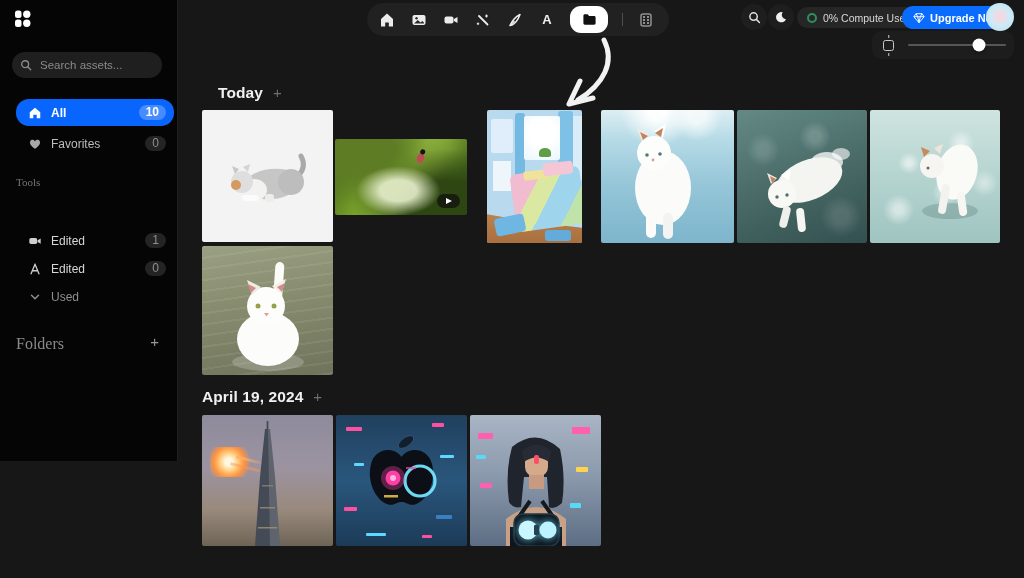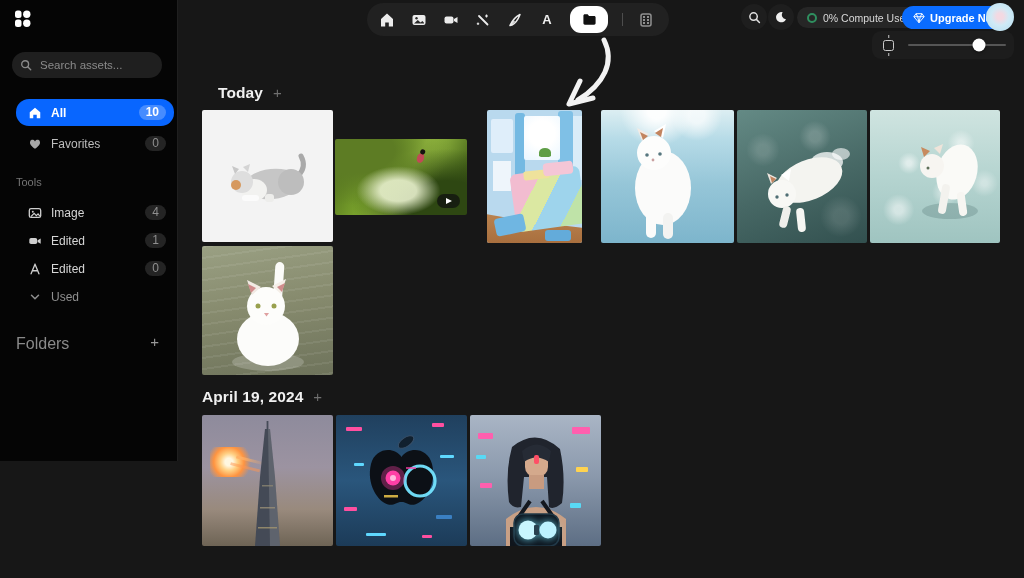--- a/index.html
+++ b/index.html
@@ -12,21 +12,21 @@
   .logo { position:absolute; left:13px; top:9px; width:20px; height:20px; }
   .search { position:absolute; left:12px; top:52px; width:150px; height:26px; background:#1f1f1f; border:none; border-radius:13px; color:#cfcfcf; font-size:11.5px; padding:0 10px 0 28px; outline:none; }
   .search::placeholder { color:#8a8a8a; }
   .search-mag { position:absolute; left:20px; top:59px; width:12px; height:12px; pointer-events:none; }
   .srow { position:absolute; left:16px; width:158px; height:27px; display:flex; align-items:center; border-radius:13px; color:#bdbdbd; font-size:12px;justify-content:center; }
   .srow .ic { width:14px; height:14px; margin:0 9px 0 12px; display:flex; align-items:center; justify-content:center; flex:none; }
   .srow .lbl { flex:1; white-space:nowrap; }
   .srow .badge { margin-right:8px; background:#242424; color:#8f8f8f; font-size:12px; line-height:15px; padding:0 7px; border-radius:8px; }
   .srow.sel { background:#0866ff; color:#fff; font-weight:bold; }
   .srow.sel .badge { background:rgba(255,255,255,.25); color:#fff; }
-  .slabel { position:absolute; left:16px; color:#757575; font-size:11px; }
+  .slabel { position:absolute; left:16px; color:#757575; font-size:11px;font-family:Liberation Serif, serif; }
   .folders-plus { position:absolute; right:18px; color:#9a9a9a; font-size:15px; line-height:14px; cursor:default; }
 
   
   .toolbar { position:absolute; left:367px; top:3px; width:302px; height:33px; background:#212121; border-radius:17px; display:flex; align-items:center; padding:0 11px; gap:14px; z-index:30; }
   .tbi { width:18px; height:18px; display:flex; align-items:center; justify-content:center; }
   .tbi svg { width:16px; height:16px; }
   .tbi.dim svg { opacity:.55; }
   .tb-sel { width:38px; height:27px; background:#fff; border-radius:11px; display:flex; align-items:center; justify-content:center; flex:none; }
   .tb-div { width:1px; height:13px; background:#4d4d4d; flex:none; }
   .trainA { color:#efefef; font-size:13px; font-weight:bold; }
@@ -139,31 +139,20 @@
         <svg viewBox="0 0 16 16">
             <path d="M8 13.5 C4 10.5 1.5 8 2.5 5 C3.3 2.8 6.3 2.6 8 5 C9.7 2.6 12.7 2.8 13.5 5 C14.5 8 12 10.5 8 13.5 Z" fill="#a8a8a8"></path>
           </svg>
       </span>
       <span class="lbl">Favorites</span>
       <span class="badge">0</span>
     </div>
 
     <div class="slabel" style="top:176px">Tools</div>
 
-    <div class="srow" style="top:199px">
-      <span class="ic">
-        <svg viewBox="0 0 16 16">
-            <rect x="1.5" y="3" width="13" height="10" rx="2" fill="none" stroke="#cfcfcf" stroke-width="1.5"></rect>
-            <circle cx="5.5" cy="6.5" r="1.1" fill="#cfcfcf"></circle>
-            <path d="M3.5 12 L7 8.5 L9.5 11 L11.5 9 L13.5 11.5" fill="none" stroke="#cfcfcf" stroke-width="1.4"></path>
-          </svg>
-      </span>
-      <span class="lbl" style="color:#d6d6d6">Image</span>
-      <span class="badge">4</span>
-    </div>
 
     <div class="srow" style="top:227px">
       <span class="ic">
         <svg viewBox="0 0 16 16">
             <rect x="1.5" y="4.5" width="9" height="7" rx="2" fill="#cfcfcf"></rect>
             <path d="M11 7 L14.5 5 V11 L11 9 Z" fill="#cfcfcf"></path>
           </svg>
       </span>
       <span class="lbl" style="color:#d6d6d6">Edited</span>
       <span class="badge">1</span>

